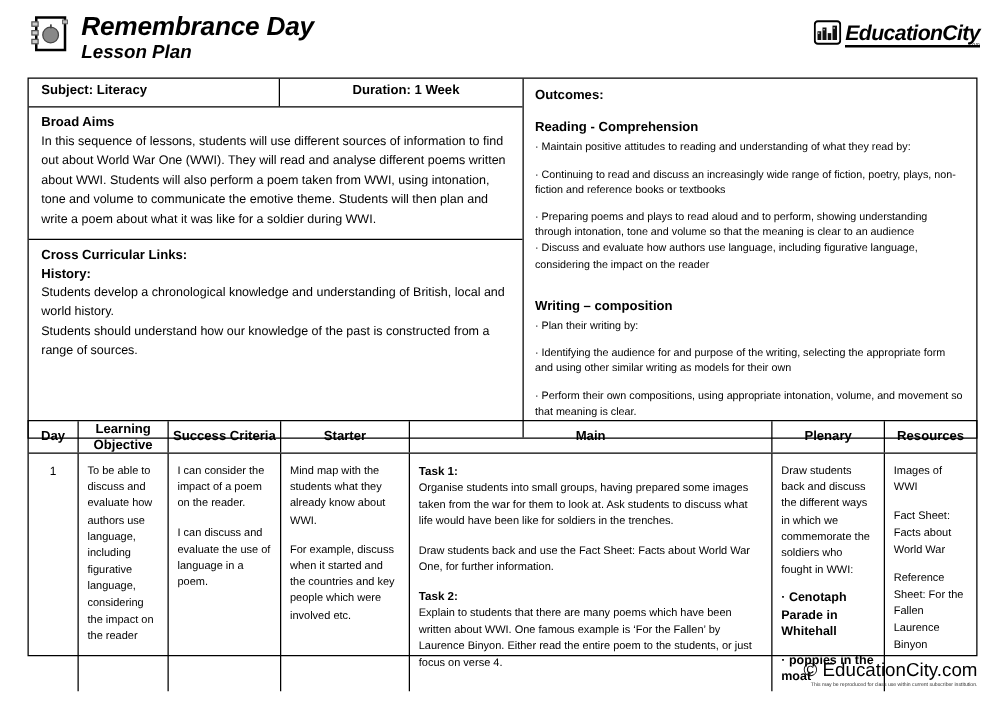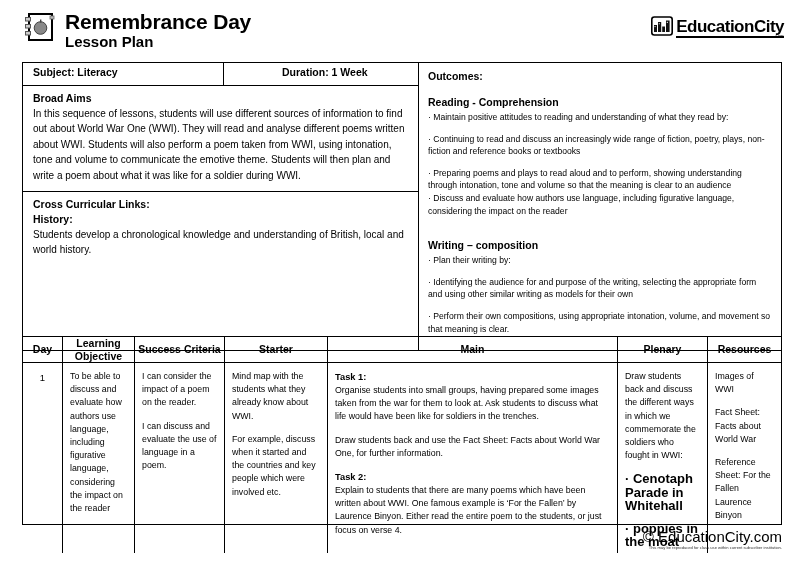--- a/index.html
+++ b/index.html
@@ -25,20 +25,21 @@
   
   .header {
     position: absolute;
     left: 22px;
     top: 10px;
     right: 16px;
     height: 46px;
     display: flex;
     align-items: flex-start;
     justify-content: space-between;
+    font-style: italic;
   }
   .title-block {
     display: flex;
     align-items: flex-start;
     gap: 9px;
   }
   .book-icon {
     width: 34px;
     height: 34px;
     flex: 0 0 34px;
@@ -227,21 +228,21 @@
   .task-head {
     font-weight: bold;
     font-size: 9.3px;
     line-height: 14px;
   }
   .para { margin: 0 0 10px 0; }
   .para:last-child { margin-bottom: 0; }
   .para-tight { margin: 0; }
   .bold-bullet {
     font-weight: bold;
-    font-size: 13px;
+    font-size: 10px;
     line-height: 13.2px;
   }
 
   
   .footer {
     position: absolute;
     right: 18px;
     top: 530px;
     text-align: right;
   }
@@ -308,20 +309,21 @@
 
       <div class="broad-aims">
         <div class="sec-head">Broad Aims</div>
         <div class="body-text">In this sequence of lessons, students will use different sources of information to find out about World War One (WWI). They will read and analyse different poems written about WWI. Students will also perform a poem taken from WWI, using intonation, tone and volume to communicate the emotive theme. Students will then plan and write a poem about what it was like for a soldier during WWI.</div>
       </div>
 
       <div class="cross-links">
         <div class="sec-head">Cross Curricular Links:</div>
         <div class="sec-head">History:</div>
         <div class="body-text">Students develop a chronological knowledge and understanding of British, local and world history.</div>
+        <div class="body-text">Students should understand how our knowledge of the past is constructed from a range of sources.</div>
       </div>
     </div>
 
     <div class="right-col">
       <div class="outcomes-label">Outcomes:</div>
 
       <div class="out-head">Reading - Comprehension</div>
       <div class="bullet">· Maintain positive attitudes to reading and understanding of what they read by:</div>
       <div class="bullet">· Continuing to read and discuss an increasingly wide range of fiction, poetry, plays, non-fiction and reference books or textbooks</div>
       <div class="bullet tight">· Preparing poems and plays to read aloud and to perform, showing understanding through intonation, tone and volume so that the meaning is clear to an audience</div>

